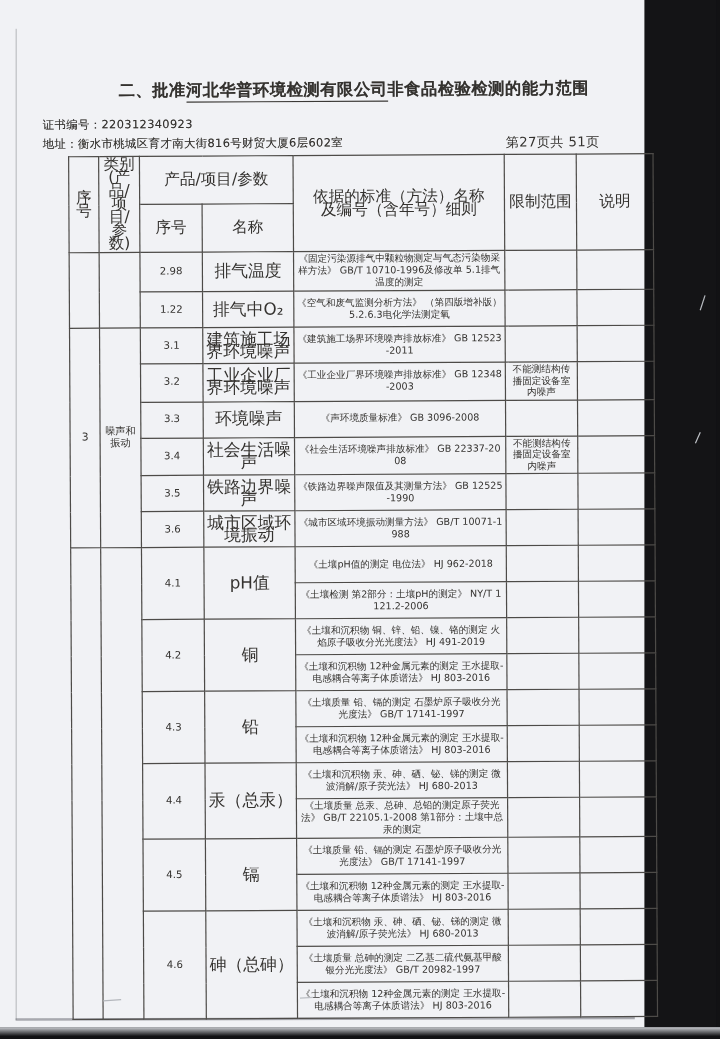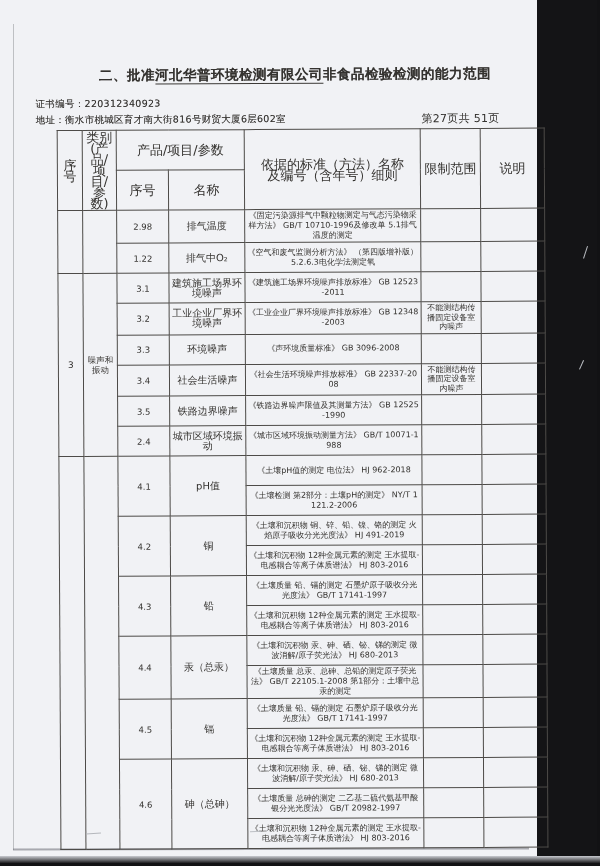--- a/index.html
+++ b/index.html
@@ -45,21 +45,21 @@
     padding:1px 2px;
     text-align:center;vertical-align:middle;
     font-weight:normal;
     word-break:break-all;
     overflow:hidden;
   }
   table.cap thead th{font-size:13px;line-height:11px;}
   table.cap thead tr{height:23px;}
   table.cap tbody tr{height:30px;}
   td.col-no{font-size:8.5px;margin-left:46px;}
-  td.col-name{font-size:10px;line-height:10px;}
+  td.col-name{font-size:14px;line-height:10px;}
   td.col-std{font-size:8px;line-height:10px;}
   td.col-limit{font-size:8px;line-height:9.5px;margin-top:15px;}
   td.col-note{font-size:8px;}
   td.col-seq{font-size:9px;}
   td.col-cat{font-size:8.5px;line-height:10px;}
   .pencil{position:absolute;background:transparent;}
   .p1{left:86px;top:833px;width:15px;height:1px;border-top:1.5px solid #b4b7bc;transform:rotate(-4deg);}
   .p2{left:250px;top:831px;width:11px;height:1px;border-top:1.5px solid #bcbfc4;transform:rotate(-3deg);}
   .p3{left:585px;top:246px;width:1px;height:13px;border-left:1.5px solid #b8bbc0;transform:rotate(18deg);}
   .p4{left:581px;top:360px;width:1px;height:10px;border-left:1.5px solid #c0c3c8;transform:rotate(24deg);}
@@ -156,21 +156,21 @@
             <td class="col-note"></td>
           </tr>
           <tr>
             <td class="col-no">3.5</td>
             <td class="col-name">铁路边界噪声</td>
             <td class="col-std">《铁路边界噪声限值及其测量方法》 GB 12525-1990</td>
             <td class="col-limit"></td>
             <td class="col-note"></td>
           </tr>
           <tr>
-            <td class="col-no">2.4</td>
+            <td class="col-no">3.6</td>
             <td class="col-name">城市区域环境振动</td>
             <td class="col-std">《城市区域环境振动测量方法》 GB/T 10071-1988</td>
             <td class="col-limit"></td>
             <td class="col-note"></td>
           </tr>
           <tr>
             <td rowspan="13" class="col-seq"></td>
             <td rowspan="13" class="col-cat"></td>
             <td rowspan="2" class="col-no">4.1</td>
             <td rowspan="2" class="col-name">pH值</td>

